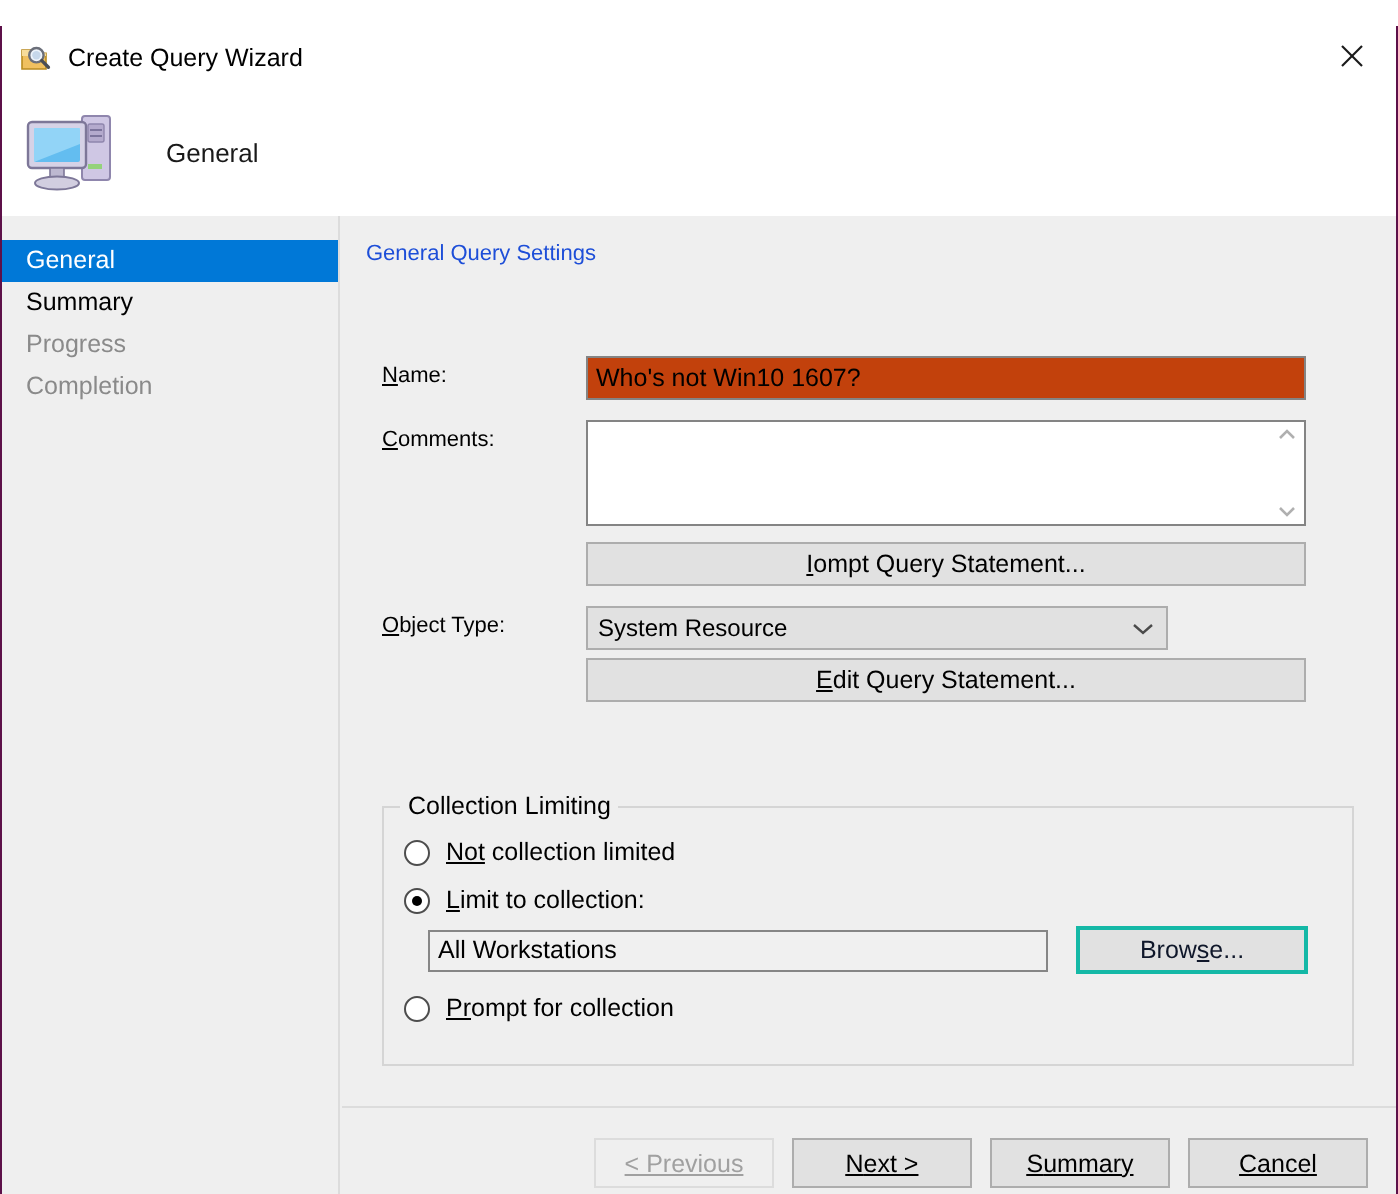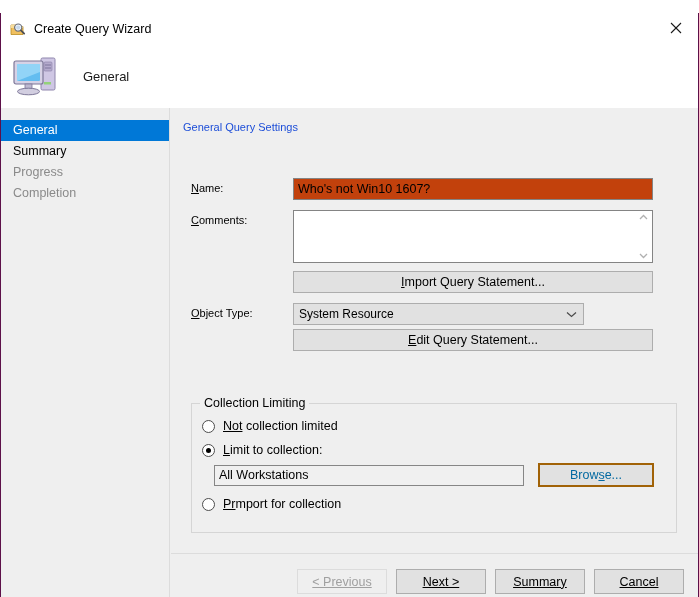--- a/index.html
+++ b/index.html
@@ -307,24 +307,24 @@
     padding-left: 4px;
     color: #000;
     white-space: nowrap;
   }
   .browse-button {
     margin-left: 14px;
     width: 116px;
     height: 24px;
     box-sizing: border-box;
     background: #e1e1e1;
-    border: 2px solid #a16207;
+    border: 2px solid #14b8a6;
     font-family: "Liberation Sans", sans-serif;
     font-size: 12.5px;
-    color: #0369a1;
+    color: #0f172a;
     cursor: default;
     padding: 0;
     border-radius: 0;
   }
 
   
   .footer-sep {
     position: absolute;
     left: 170px;
     top: 540px;
@@ -453,21 +453,21 @@
                 </svg>
               </span>
             </div>
           </div>
         </div>
 
         <div class="spacer-8"></div>
 
         <div class="row">
           <div class="lbl"></div>
-          <button class="wide-button"><u>I</u><span>mport Query Statement...</span></button>
+          <button class="wide-button"><u>I</u><span>ompt Query Statement...</span></button>
         </div>
 
         <div class="spacer-10"></div>
 
         <div class="row">
           <div class="lbl">
             <u>O</u><span>bject Type:</span>
           </div>
           <div class="select-box">
             <span>System Resource</span>
@@ -501,21 +501,21 @@
             <span><u>L</u><span>imit to collection:</span></span>
           </div>
 
           <div class="collection-row">
             <div class="readonly-field">All Workstations</div>
             <button class="browse-button"><span>Brow</span><u>s</u><span>e...</span></button>
           </div>
 
           <div class="radio-row" style="margin-top:7px;">
             <span class="radio"></span>
-            <span><u>Pr</u><span>mport for collection</span></span>
+            <span><u>Pr</u><span>ompt for collection</span></span>
           </div>
         </div>
       </div>
     </div>
   </div>
 
   <div class="footer-sep"></div>
   <div class="footer">
     <button class="disabled">&lt; Previous</button>
     <button><u>N</u>ext &gt;</button>

